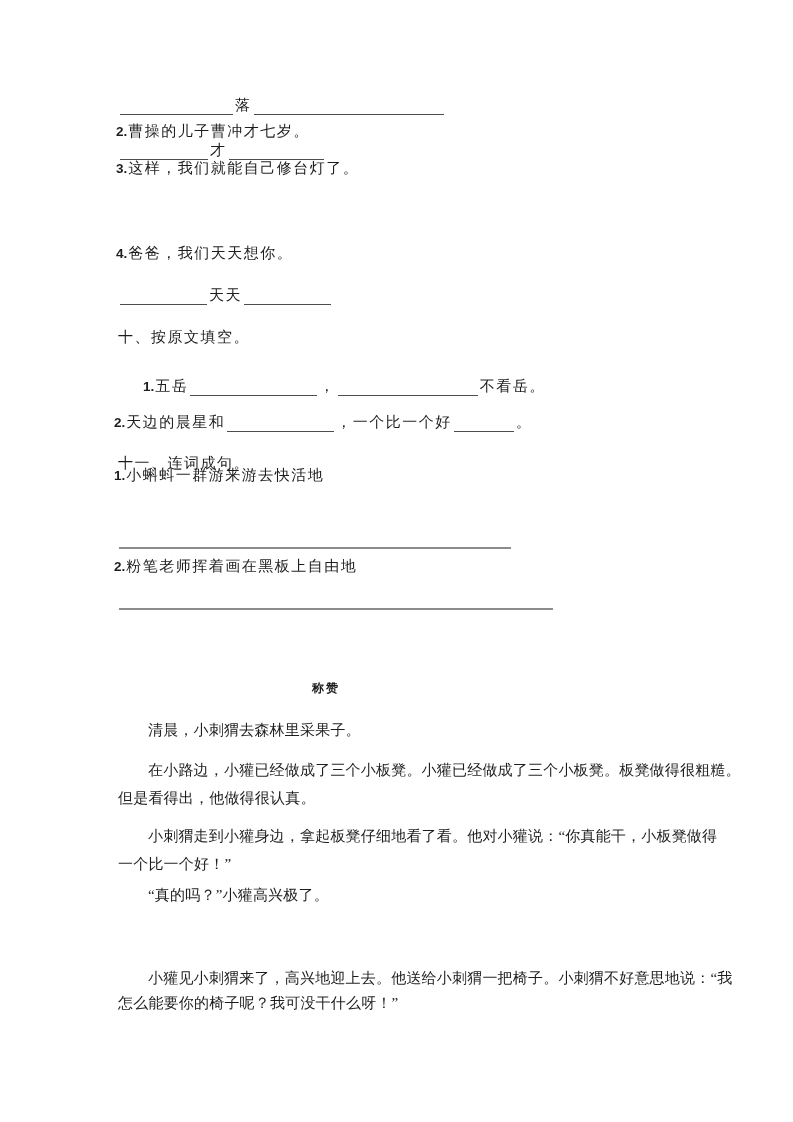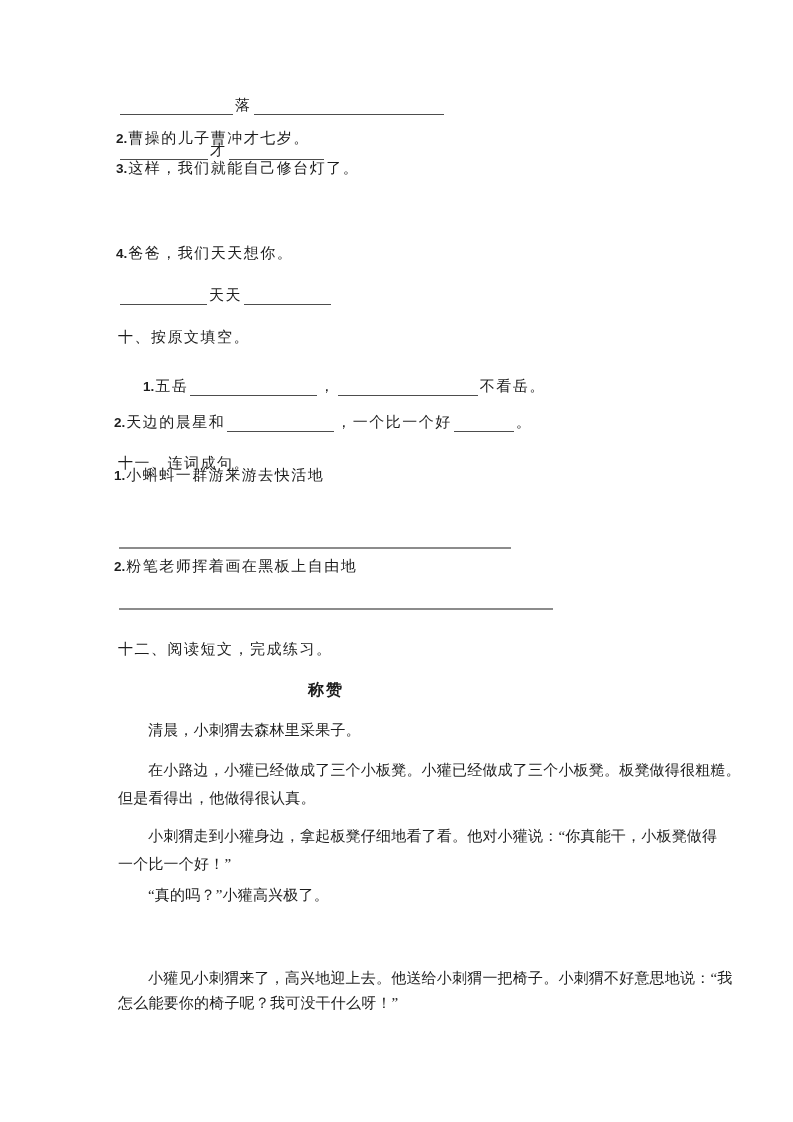--- a/index.html
+++ b/index.html
@@ -14,33 +14,33 @@
     font-family:"Liberation Sans","DejaVu Sans",sans-serif;
     font-weight:700;font-size:13.5px;letter-spacing:0;margin-right:1px;
   }
   .blank{
     display:inline-block;height:15px;border-bottom:1.6px solid #4d4d4d;
     vertical-align:bottom;margin:0 2px;
   }
   .rule{position:absolute;height:2px;background:#8c8c8c;}
   .passage-title{
     position:absolute;left:0;width:652px;text-align:center;
-    font-weight:700;font-size:16px;letter-spacing:2px;
+    font-weight:700;font-size:12px;letter-spacing:2px;
   }
 </style>
 </head>
 <body>
 
 <div class="page">
 
   <div class="t ex" style="left:118px;top:96px;">
     <span class="blank" style="width:113px;"></span><span>落</span><span class="blank" style="width:190px;"></span>
   </div>
 
-  <div class="t ex" style="left:116px;top:129px;">
+  <div class="t ex" style="left:116px;top:122px;">
     <span class="num">2.</span><span>曹操的儿子曹冲才七岁。</span>
   </div>
   <div class="t ex" style="left:118px;top:141px;">
     <span class="blank" style="width:88px;"></span><span>才</span><span class="blank" style="width:95px;"></span>
   </div>
 
   <div class="t ex" style="left:116px;top:159px;">
     <span class="num">3.</span><span>这样，我们就能自己修台灯了。</span>
   </div>
 
@@ -66,21 +66,20 @@
   <div class="t ex" style="left:114px;top:466px;">
     <span class="num">1.</span><span>小蝌蚪一群游来游去快活地</span>
   </div>
   <div class="rule" style="left:119px;top:547px;width:392px;"></div>
 
   <div class="t ex" style="left:114px;top:557px;">
     <span class="num">2.</span><span>粉笔老师挥着画在黑板上自由地</span>
   </div>
   <div class="rule" style="left:119px;top:608px;width:434px;"></div>
 
-  <div class="t ex" style="left:118px;top:640px;">十二、阅读短文，完成练习。</div>
 
   <div class="passage-title" style="top:680px;">称赞</div>
 
   <div class="t story" style="left:148px;top:721px;">清晨，小刺猬去森林里采果子。</div>
 
   <div class="t story" style="left:148px;top:761px;">在小路边，小獾已经做成了三个小板凳。小獾已经做成了三个小板凳。板凳做得很粗糙。</div>
   <div class="t story" style="left:118px;top:789px;">但是看得出，他做得很认真。</div>
 
   <div class="t story" style="left:148px;top:827px;">小刺猬走到小獾身边，拿起板凳仔细地看了看。他对小獾说：“你真能干，小板凳做得</div>
   <div class="t story" style="left:118px;top:855px;">一个比一个好！”</div>

